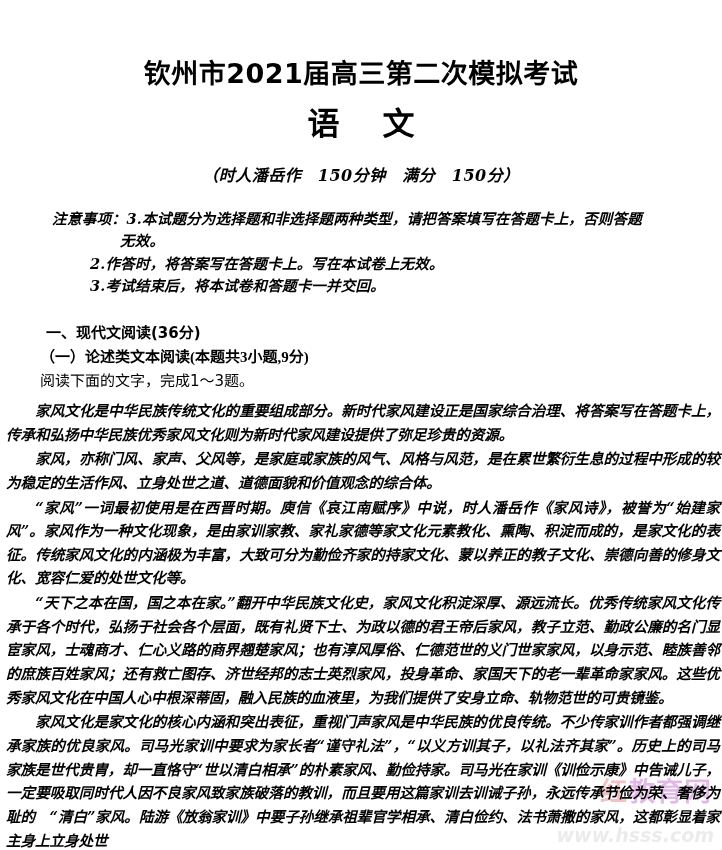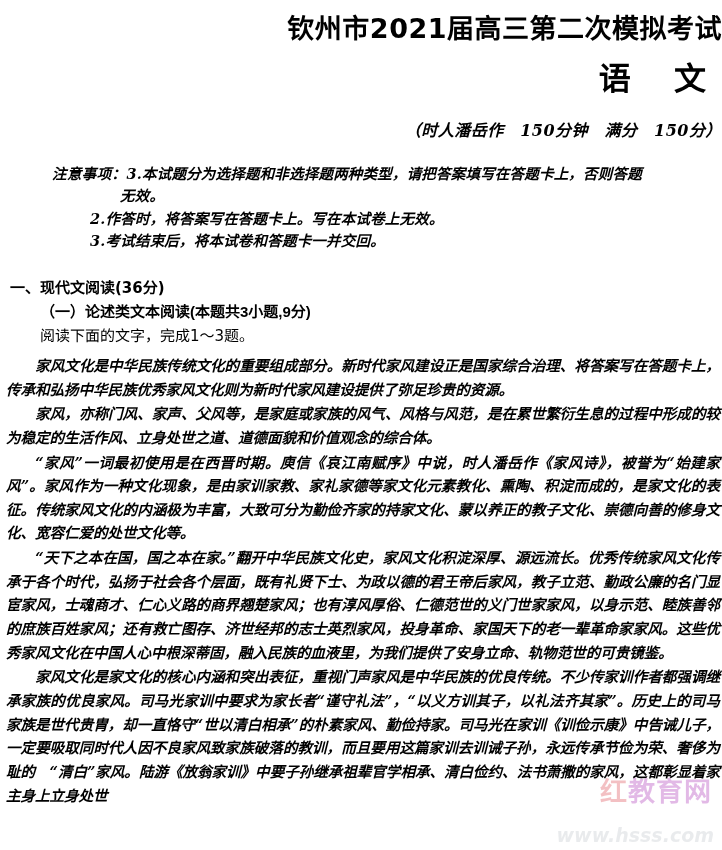--- a/index.html
+++ b/index.html
@@ -60,21 +60,22 @@
     color: #b9bec4;
     letter-spacing: 0px;
     white-space: nowrap;
     font-family: "DejaVu Sans", "Liberation Sans", sans-serif;
   }
 
   
   .header {
     position: relative;
     z-index: 2;
-    text-align: right;
+    text-align: center;
+    margin-top: 45px;
   }
   .exam-title {
     font-size: 27px;
     font-weight: bold;
     letter-spacing: 0.5px;
     line-height: 1.1;
     padding-top: 14px;
     font-family: "DejaVu Sans", "Liberation Sans", sans-serif;
   }
   .subject-title {
@@ -118,27 +119,28 @@
     z-index: 2;
     margin-top: 24px;
     padding: 0 6px 0 10px;
   }
   .heading-1 {
     font-size: 15px;
     font-weight: bold;
     line-height: 1.55;
     letter-spacing: 0px;
     font-family: "DejaVu Sans", "Liberation Sans", sans-serif;
+    margin-left: 36px;
   }
   .heading-2 {
     font-size: 15px;
     font-weight: bold;
     line-height: 1.6;
     padding-left: 30px;
-    font-family: Liberation Sans, sans-serif;
+    font-family: Liberation Serif, serif;
   }
   .instruction {
     font-size: 15px;
     line-height: 1.6;
     padding-left: 30px;
     font-family: "DejaVu Sans", "Liberation Sans", sans-serif;
   }
 
   
   .article {

